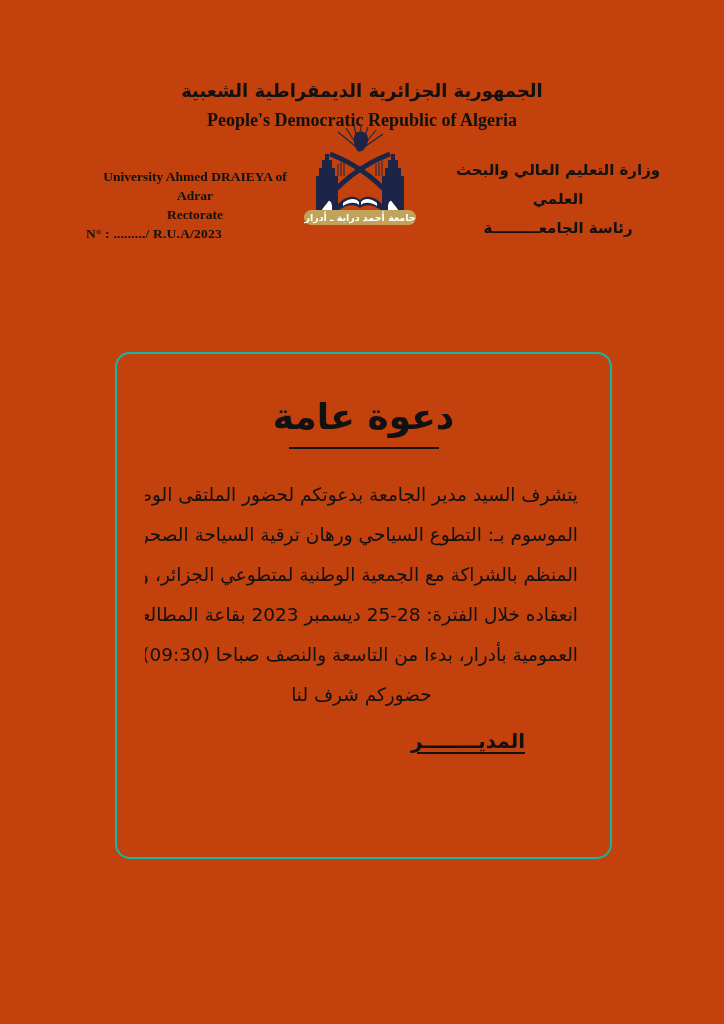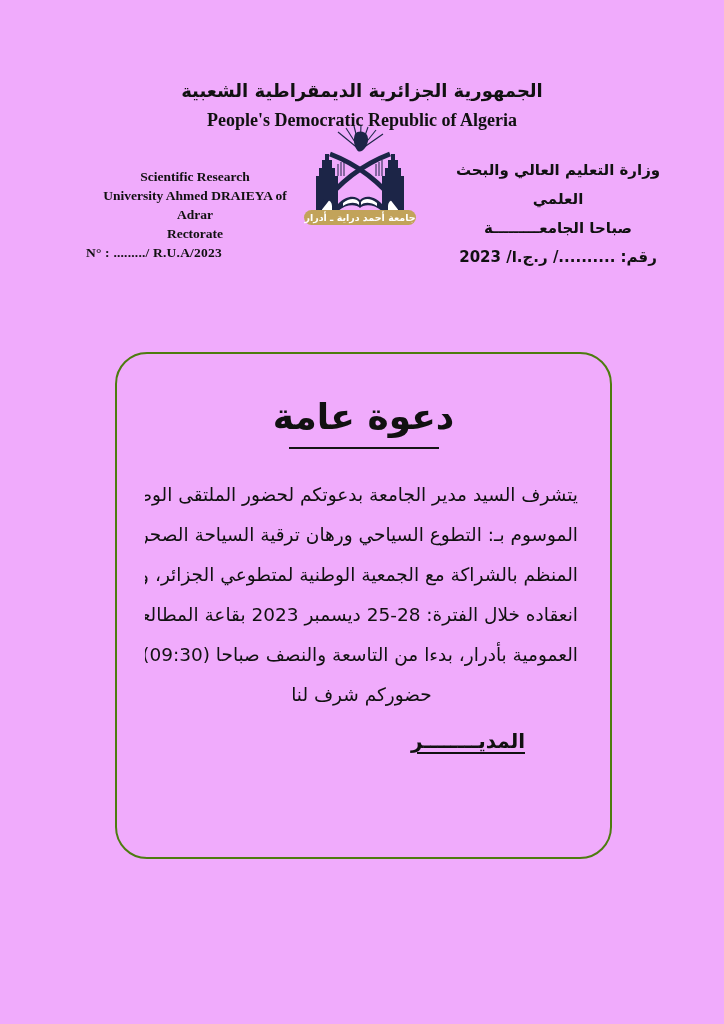--- a/index.html
+++ b/index.html
@@ -1,18 +1,18 @@
 <!DOCTYPE html>
 <html lang="ar"><head>
 <meta charset="utf-8">
 <style>
   html,body { margin:0; padding:0; background:#e8e8e8; }
   .page {
     position:relative; width:724px; height:1024px; margin:0 auto;
-    background:#f0abfc; color:#111;
+    background:#c2410c; color:#111;
     font-family:"DejaVu Sans", sans-serif;
     overflow:hidden;
   }
   
   .republic-ar {
     position:absolute; top:80px; left:0; right:0;
     text-align:center; direction:rtl;
     font-size:18px; font-weight:bold;
   }
   .republic-en {
@@ -37,21 +37,21 @@
   }
   .date-line {
     position:absolute; left:275px; top:284px; width:215px;
     direction:rtl; text-align:right;
     font-size:13px; font-weight:bold;
   }
   
   .inv-box {
     position:absolute; left:115px; top:352px;
     width:497px; height:507px; box-sizing:border-box;
-    border:2px solid #4d7c0f; border-radius:32px;
+    border:2px solid #14b8a6; border-radius:15px;
   }
   .inv-title {
     margin-top:42px; text-align:center; direction:rtl;
     font-size:36px; font-weight:bold; letter-spacing:1px;
   }
   .inv-title-underline {
     width:150px; height:2px; background:#151515; margin:10px auto 0;
   }
   .inv-body {
     margin:26px 32px 0 28px; direction:rtl;
@@ -111,31 +111,29 @@
       <path d="M40,80 C48,71 58,71 62,76 C66,71 76,71 84,80 L84,87 C76,80 66,80 62,84 C58,80 48,80 40,87 Z" fill="#1c2547"></path>
       <path d="M45,79 C51,74 58,74 61,78 L61,81 C58,78 51,78 45,82 Z" fill="#ffffff"></path>
       <path d="M79,79 C73,74 66,74 63,78 L63,81 C66,78 73,78 79,82 Z" fill="#ffffff"></path>
 
       <rect x="6" y="86" width="112" height="15" rx="7.5" fill="#c2a35a"></rect>
       <text x="62" y="97" text-anchor="middle" font-size="9.5" font-weight="bold" fill="#ffffff" direction="rtl">جامعة أحمد دراية ـ أدرار</text>
     </svg>
   </div>
 
   <div class="lh-en">
-    <div>Scientific Research</div>
     <div>University Ahmed DRAIEYA of</div>
     <div>Adrar</div>
     <div>Rectorate</div>
     <div class="ref-line">N° : ........./ R.U.A/2023</div>
   </div>
 
   <div class="lh-ar">
     <div>وزارة التعليم العالي والبحث العلمي</div>
-    <div>صباحا الجامعـــــــــة</div>
-    <div>رقم: ........../ ر.ج.ا/ 2023</div>
+    <div>رئاسة الجامعـــــــــة</div>
   </div>
 
 
   <div class="inv-box">
     <div class="inv-title">دعوة عامة</div>
     <div class="inv-title-underline"></div>
     <div class="inv-body">
       <div class="inv-line">يتشرف السيد مدير الجامعة بدعوتكم لحضور الملتقى الوطني</div>
       <div class="inv-line">الموسوم بـ: التطوع السياحي ورهان ترقية السياحة الصحراوية،</div>
       <div class="inv-line">المنظم بالشراكة مع الجمعية الوطنية لمتطوعي الجزائر، والمزمع</div>

